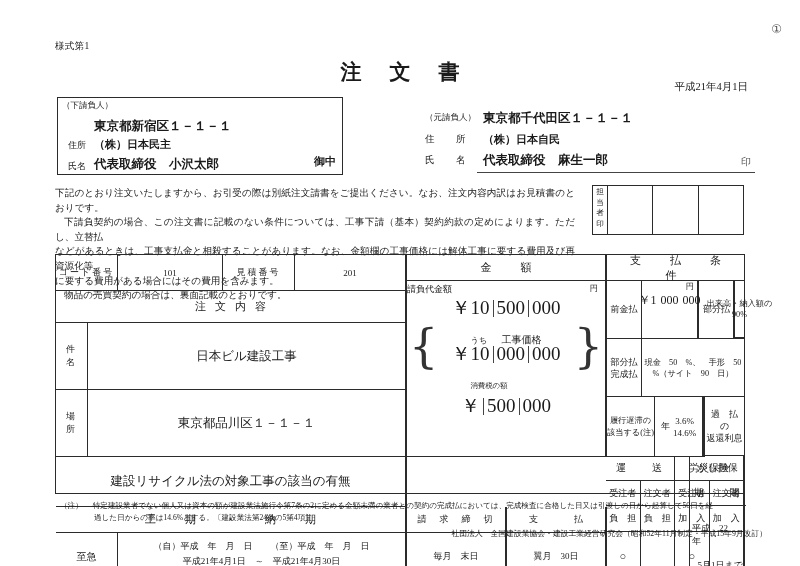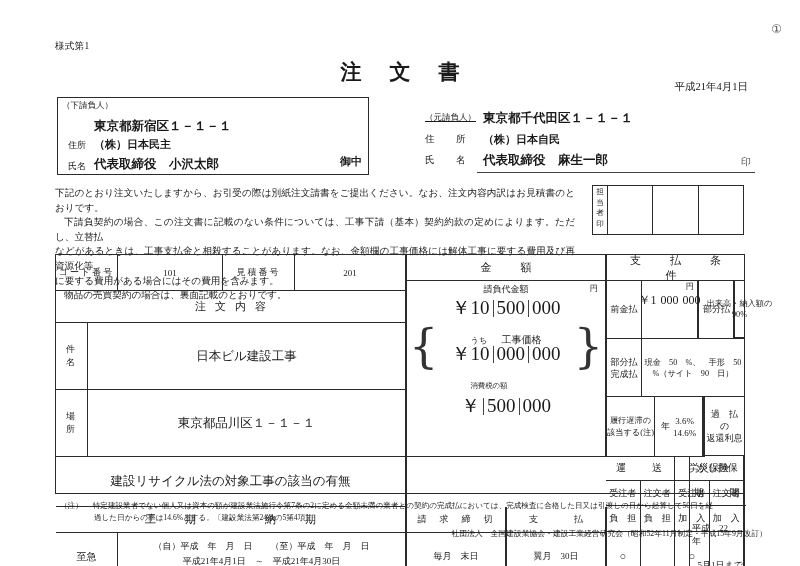--- a/index.html
+++ b/index.html
@@ -32,39 +32,39 @@
     font-weight: 600;
   }
   .doc-date {
     position: absolute; right: 52px; top: 80px;
     font-size: 10.5px;
   }
 
   
   .sub-box {
     position: absolute; left: 57px; top: 97px;
-    width: 312px; height: 78px;
+    width: 286px; height: 78px;
     border: 1.2px solid #2b2b2b;
     box-sizing: border-box;
   }
   .sub-cap { position: absolute; left: 4px; top: 2px; font-size: 8.5px; }
   .row-a { position: absolute; left: 10px; top: 18px; }
   .row-b { position: absolute; left: 10px; top: 36px; }
   .row-c { position: absolute; left: 10px; top: 56px; }
   .lbl { display: inline-block; font-size: 9px; width: 26px; vertical-align: bottom; }
   .val { font-size: 12.5px; font-weight: 600; }
   .val-sm { font-size: 11px; font-weight: 600; }
   .onchu { position: absolute; right: 6px; top: 56px; font-size: 11px; font-weight: 600; }
 
   .prime {
     position: absolute; left: 425px; top: 110px; width: 330px;
   }
   .p-row { position: relative; height: 21px; }
   .p-lbl { position: absolute; left: 0; top: 2px; font-size: 9.5px; letter-spacing: 6px; }
-  .p-cap { position: absolute; left: 0; top: 2px; font-size: 8.5px; text-decoration: underline; }
+  .p-cap { position: absolute; left: 0; top: 2px; font-size: 8.5px; }
   .p-val { position: absolute; left: 58px; top: 0px; font-size: 12.5px; font-weight: 600; }
   .p-val-sm { position: absolute; left: 58px; top: 1px; font-size: 11px; font-weight: 600; }
   .seal { position: absolute; right: 4px; top: 3px; font-size: 10px; color: #555; }
   .nameline {
     position: absolute; left: 52px; right: 0; top: 20px;
     border-bottom: 1px solid #444;
   }
 
   
   .para {
@@ -216,21 +216,21 @@
     <div class="c ctr br t10" style="left:0;top:278px;width:62px;height:47px;">至急</div>
     <div class="c br2" style="left:62px;top:278px;width:289px;height:47px;padding-top:6px;">
       <div class="t9" style="text-align:center;line-height:15px;">（自）平成　年　月　日　　（至）平成　年　月　日</div>
       <div class="t9" style="text-align:center;line-height:15px;">平成21年4月1日　～　平成21年4月30日</div>
     </div>
 
     <div class="c ctr bb br2 t11 sp8" style="left:351px;top:0;width:200px;height:26px;">金　額</div>
 
     <div class="c br2 bb" style="left:351px;top:26px;width:200px;height:176px;">
       <div style="position:relative;height:100%;">
-        <div class="t9" style="position:absolute;left:0;right:0;top:2px;text-align:center;">請負代金額</div>
+        <div class="t9" style="position:absolute;left:0;right:0;top:2px;">請負代金額</div>
         <div class="t8" style="position:absolute;right:7px;top:2px;">円</div>
         <div class="money" style="position:absolute;left:0;right:0;top:14px;">
           <span>￥10</span>
             <i class="sep"></i>
             <span>500</span>
             <i class="sep"></i>
             <span>000</span>
         </div>
 
         <div class="brace-l" style="left:2px;top:42px;">{</div>

